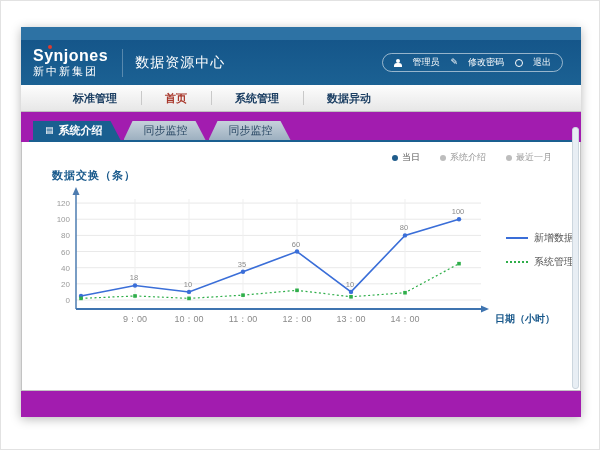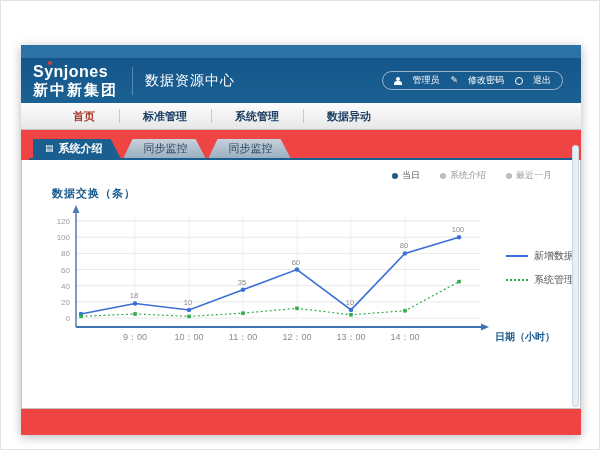--- a/index.html
+++ b/index.html
@@ -1,28 +1,28 @@
 <!DOCTYPE html>
 <html><head>
 <meta charset="utf-8">
 <style>
   html,body{margin:0;padding:0;}
   body{width:600px;height:450px;background:#ffffff;font-family:"Liberation Sans","DejaVu Sans",sans-serif;position:relative;overflow:hidden;}
   .frame{position:absolute;inset:0;border:1px solid #e2e2e2;}
 
   
-  .window{position:absolute;left:20px;top:44px;width:560px;height:390px;background:#ef4444;box-shadow:0 2px 10px rgba(0,0,0,.28);}
+  .window{position:absolute;left:20px;top:26px;width:560px;height:390px;background:#a21caf;box-shadow:0 2px 10px rgba(0,0,0,.28);}
 
   
   .header-strip{height:13px;background:#2d72a4;}
   .header-main{height:45px;background:linear-gradient(#15568a,#1b6193);display:flex;align-items:center;padding:0 12px;color:#fff;}
   .logo{position:relative;line-height:1;padding-right:14px;}
   .logo-main{font-size:16px;font-weight:bold;letter-spacing:.5px;}
   .logo-dot{position:absolute;left:15px;top:-3px;width:4px;height:4px;border-radius:50%;background:#e03c2f;}
-  .logo-sub{font-size:15px;font-weight:bold;letter-spacing:2px;margin-top:2px;}
+  .logo-sub{font-size:11px;font-weight:normal;letter-spacing:2px;margin-top:2px;}
   .header-divider{width:1px;height:28px;background:rgba(255,255,255,.28);margin:0 12px 0 0;}
   .app-title{font-size:14px;letter-spacing:1px;}
   .user-pill{margin-left:auto;display:flex;align-items:center;gap:11px;border:1px solid rgba(255,255,255,.55);border-radius:10px;padding:2px 11px;font-size:9px;margin-right:6px;}
   .user-item{display:flex;align-items:center;gap:10px;cursor:pointer;white-space:nowrap;}
   .icon-user{display:inline-block;width:8px;height:8px;position:relative;}
   .icon-user::before{content:'';position:absolute;top:0;left:2px;width:4px;height:4px;border-radius:50%;background:#fff;}
   .icon-user::after{content:'';position:absolute;bottom:0;left:0;width:8px;height:4px;border-radius:3px 3px 0 0;background:#fff;}
   .icon-edit{font-size:9px;line-height:1;}
   .icon-power{display:inline-block;width:6px;height:6px;border:1px solid #fff;border-radius:50%;}
 
@@ -88,25 +88,25 @@
           <span>修改密码</span>
         </span>
         <span class="user-item">
           <span class="icon-power"></span>
           <span>退出</span>
         </span>
       </div>
     </div>
 
     <div class="nav">
+      <div class="nav-item">
+          <span>标准管理</span>
+        </div>
       <div class="nav-item active">
           <span>首页</span>
-        </div>
-      <div class="nav-item">
-          <span>标准管理</span>
         </div>
       <div class="nav-item">
           <span>系统管理</span>
         </div>
       <div class="nav-item">
           <span>数据异动</span>
         </div>
     </div>
 
     <div class="tabs">

